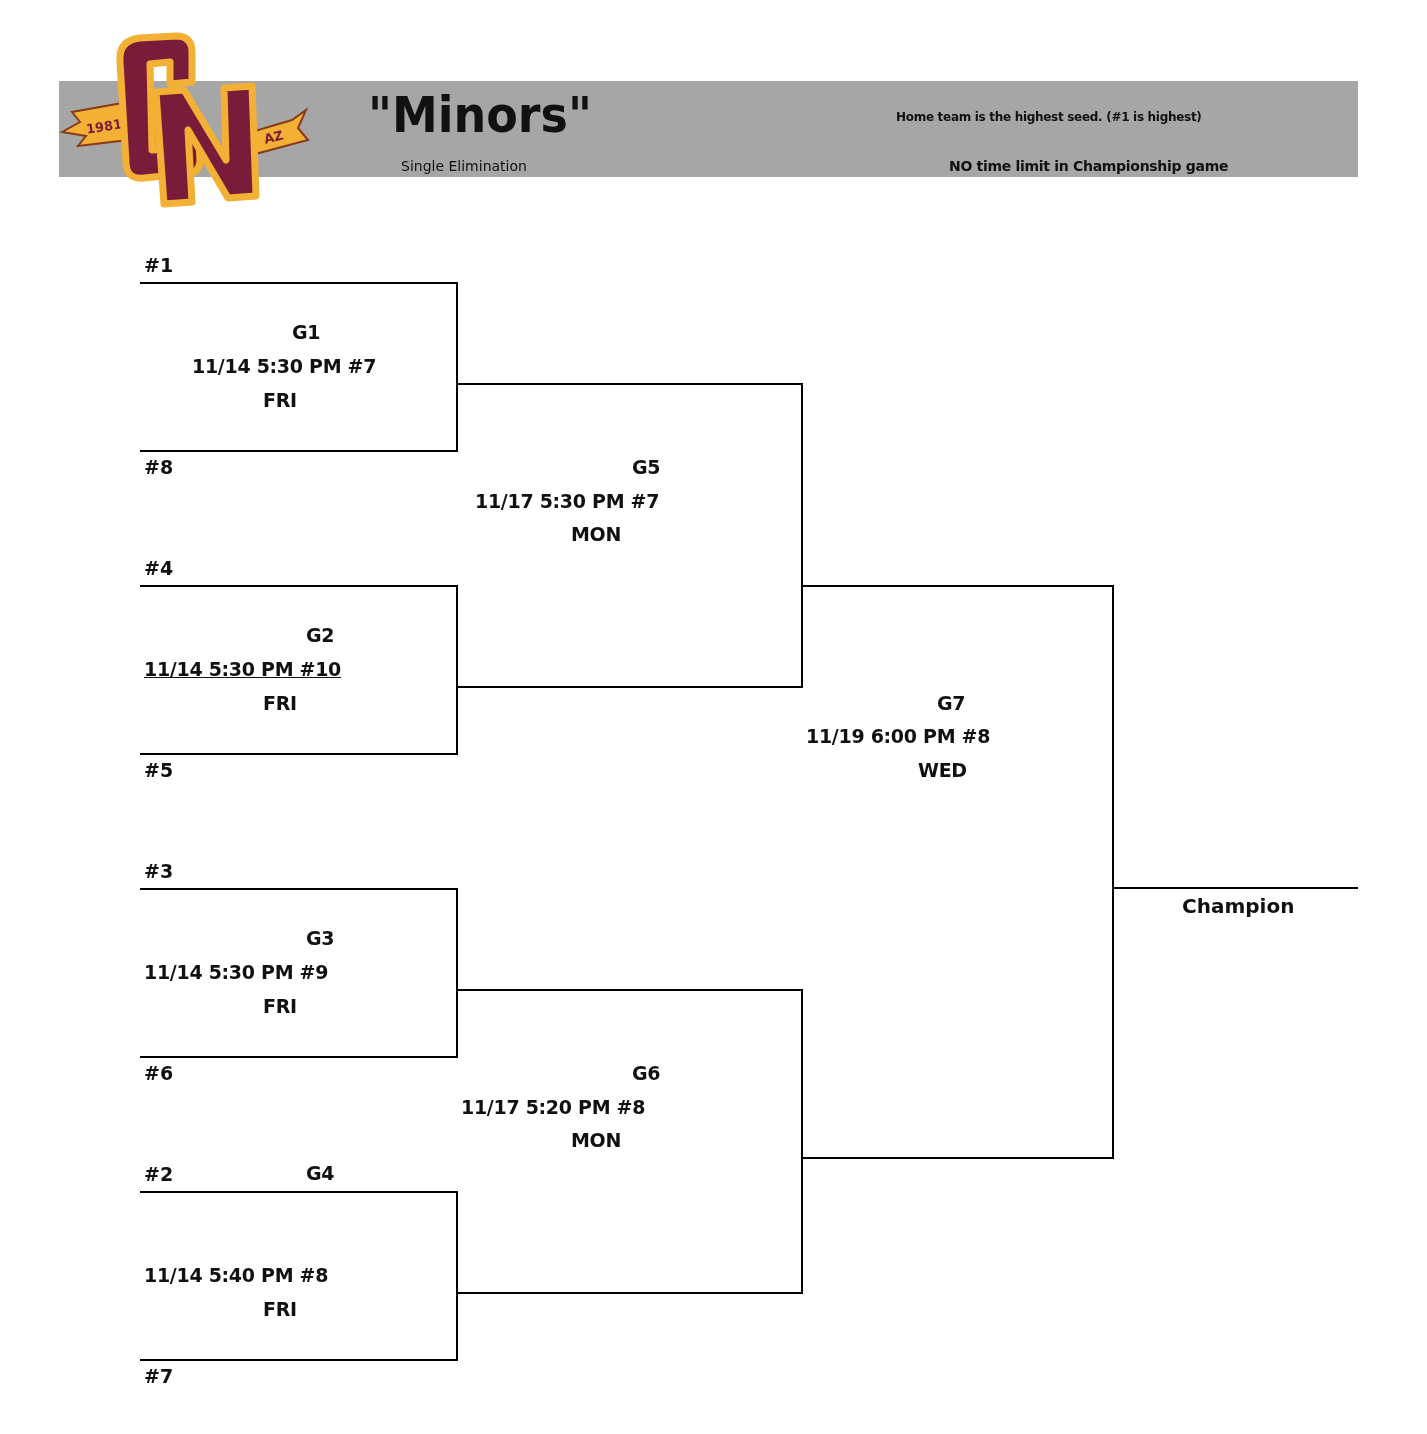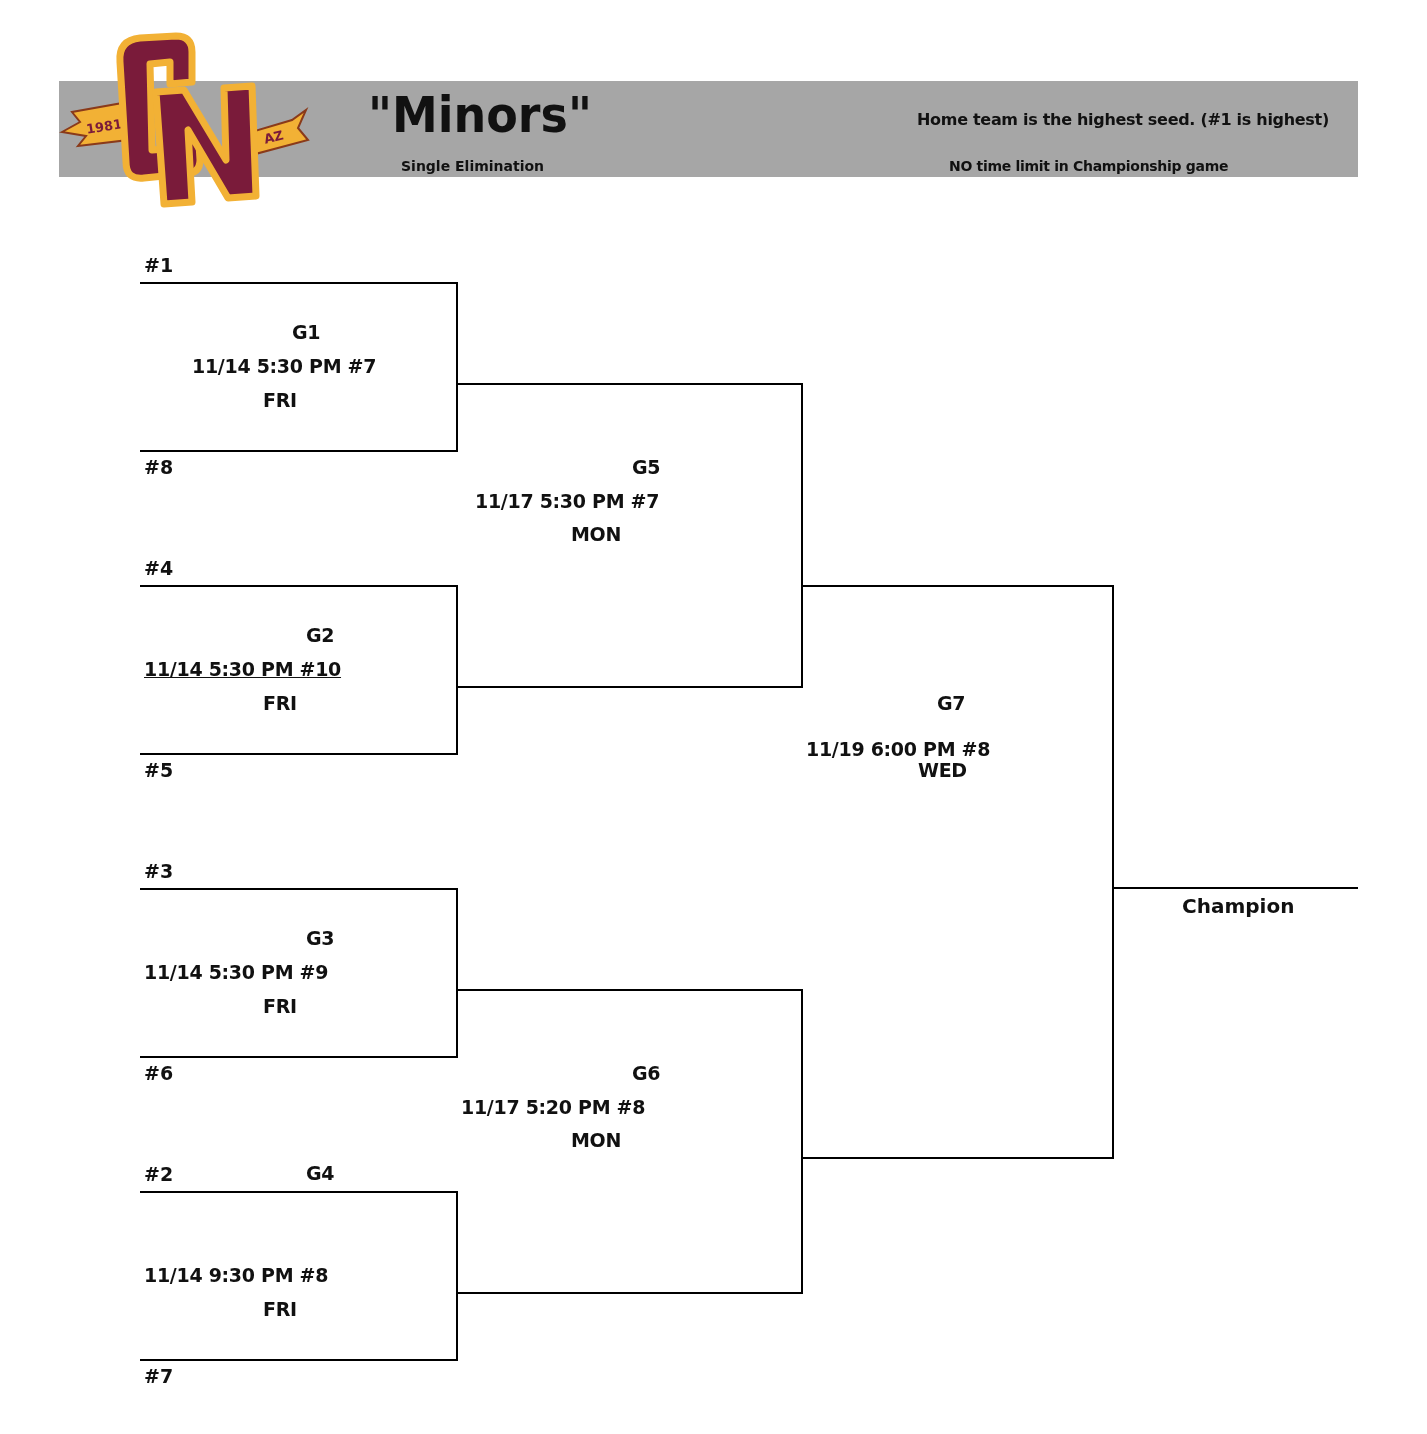--- a/index.html
+++ b/index.html
@@ -1,22 +1,22 @@
 <!DOCTYPE html>
 <html><head>
 <meta charset="utf-8">
 <style>
   html, body { margin: 0; padding: 0; background: #ffffff; }
   body { width: 1427px; height: 1434px; position: relative; overflow: hidden;
          font-family: "DejaVu Sans", "Liberation Sans", sans-serif; color: #111; }
   .banner { position: absolute; left: 59px; top: 81px; width: 1299px; height: 96px; background: #a6a6a6; }
   .title { position: absolute; left: 368px; top: 86px; font-size: 50px; font-weight: bold; letter-spacing: 0px; white-space: nowrap;
            font-family: "DejaVu Sans", sans-serif; transform: scaleX(0.92); transform-origin: left top; }
-  .subtitle { position: absolute; left: 401px; top: 158px; font-size: 14px; font-weight: bold; white-space: nowrap; }
-  .note1 { position: absolute; left: 917px; top: 110px; font-size: 16px; font-weight: bold; white-space: nowrap; letter-spacing: -0.3px; }
+  .subtitle { position: absolute; left: 401px; top: 158px; font-size: 14px; font-weight: normal; white-space: nowrap; }
+  .note1 { position: absolute; left: 896px; top: 110px; font-size: 12px; font-weight: bold; white-space: nowrap; letter-spacing: -0.3px; }
   .note2 { position: absolute; left: 949px; top: 158px; font-size: 14px; font-weight: bold; white-space: nowrap; letter-spacing: -0.3px; }
   .logo { position: absolute; left: 58px; top: 32px; width: 252px; height: 180px; }
   .line { position: absolute; background: #000; }
   .h { height: 2px; }
   .v { width: 2px; }
   .seed { position: absolute; font-size: 19px; font-weight: bold; white-space: nowrap; }
   .gtxt { position: absolute; font-size: 19px; font-weight: bold; white-space: nowrap; letter-spacing: -0.3px; }
   .champ { position: absolute; left: 1182px; top: 894px; font-size: 20px; font-weight: bold; white-space: nowrap; }
 </style>
 </head>
@@ -88,28 +88,28 @@
 
 <div class="gtxt" style="left:306px; top:624px;">G2</div>
 <div class="gtxt" style="left:144px; top:658px;text-decoration:underline;">11/14 5:30 PM #10</div>
 <div class="gtxt" style="left:263px; top:692px;">FRI</div>
 
 <div class="gtxt" style="left:306px; top:927px;">G3</div>
 <div class="gtxt" style="left:144px; top:961px;">11/14 5:30 PM #9</div>
 <div class="gtxt" style="left:263px; top:995px;">FRI</div>
 
 <div class="gtxt" style="left:306px; top:1162px;">G4</div>
-<div class="gtxt" style="left:144px; top:1264px;">11/14 9:30 PM #8</div>
+<div class="gtxt" style="left:144px; top:1264px;">11/14 5:40 PM #8</div>
 <div class="gtxt" style="left:263px; top:1298px;">FRI</div>
 
 <div class="gtxt" style="left:632px; top:456px;">G5</div>
 <div class="gtxt" style="left:461px; top:490px;margin-left:14px;">11/17 5:30 PM #7</div>
 <div class="gtxt" style="left:571px; top:523px;">MON</div>
 
 <div class="gtxt" style="left:632px; top:1062px;">G6</div>
 <div class="gtxt" style="left:461px; top:1096px;">11/17 5:20 PM #8</div>
 <div class="gtxt" style="left:571px; top:1129px;">MON</div>
 
 <div class="gtxt" style="left:937px; top:692px;">G7</div>
-<div class="gtxt" style="left:806px; top:725px;margin-top:13px;">11/19 6:00 PM #8</div>
+<div class="gtxt" style="left:806px; top:725px;">11/19 6:00 PM #8</div>
 <div class="gtxt" style="left:918px; top:759px;">WED</div>
 
 <div class="champ">Champion</div>
 
 </body></html>

